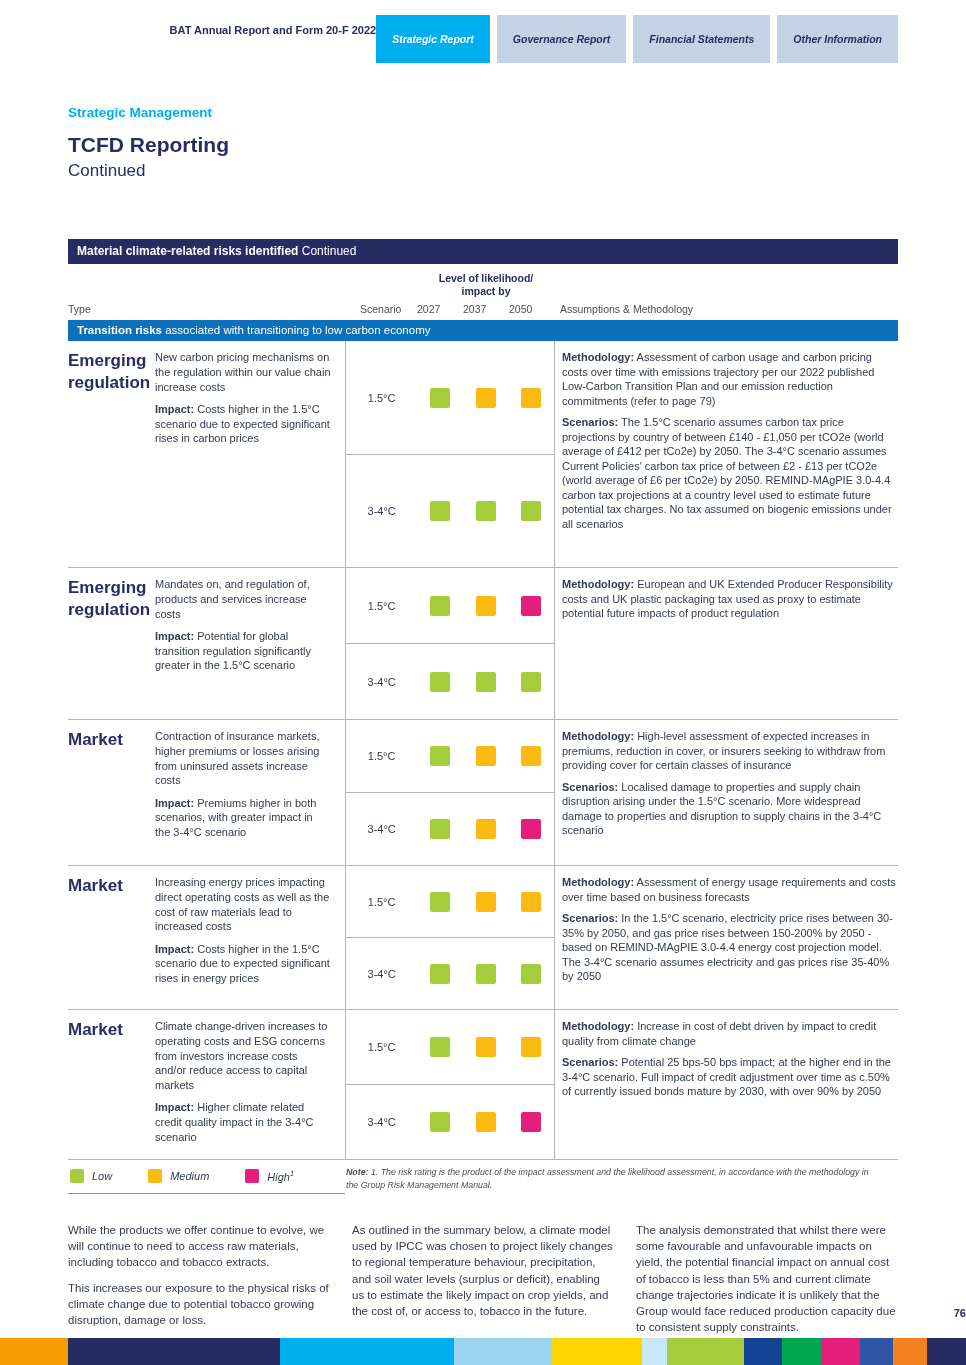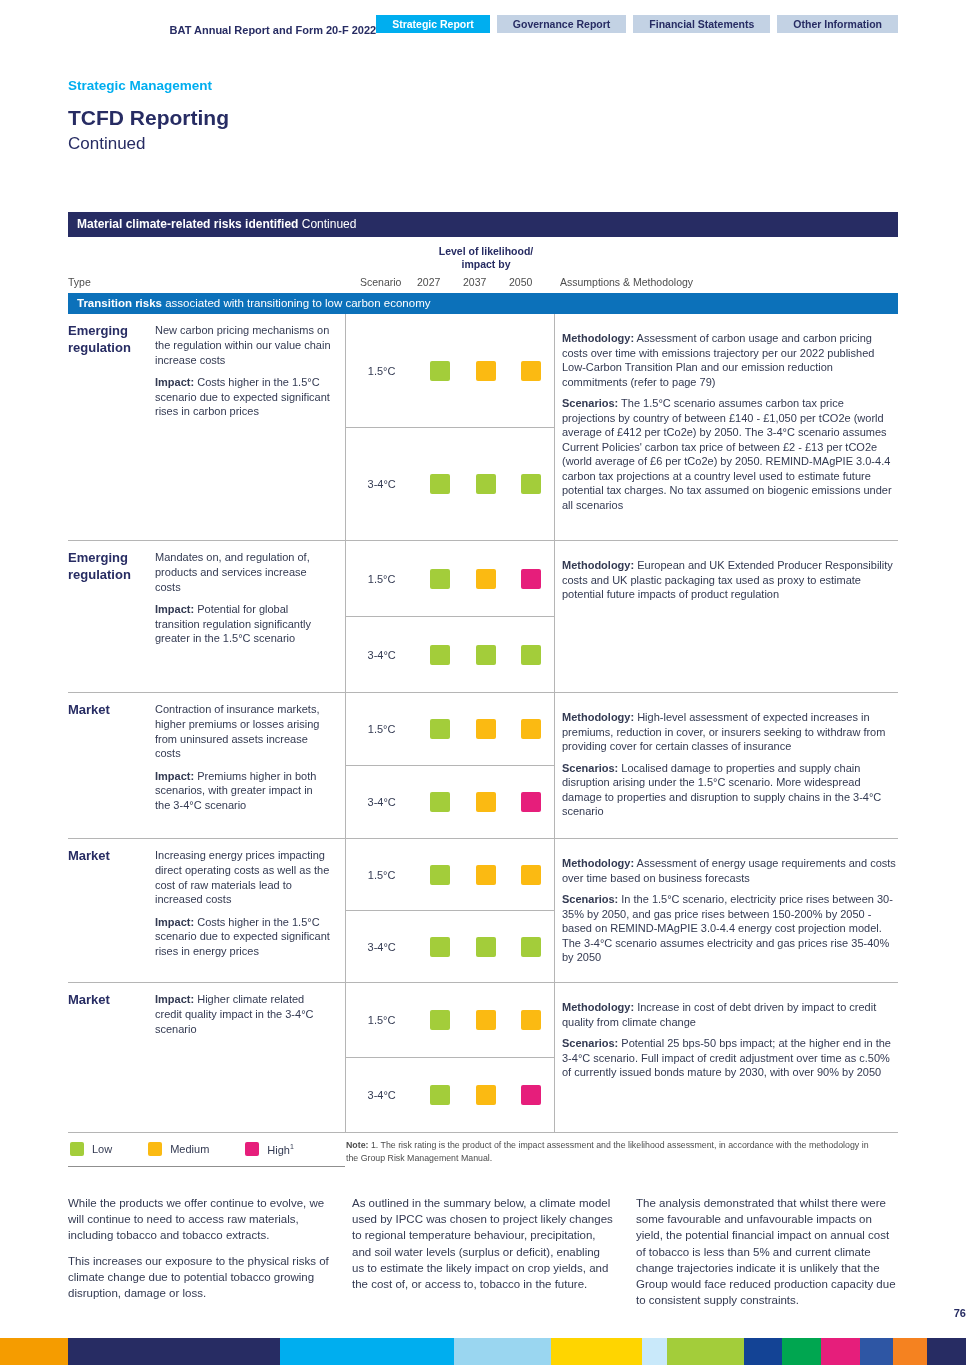--- a/index.html
+++ b/index.html
@@ -4,21 +4,21 @@
 <style>
   * { margin:0; padding:0; box-sizing:border-box; }
   html,body { background:#e9e9e9; }
   body { font-family:"Liberation Sans", sans-serif; }
   .page { position:relative; width:966px; height:1365px; background:#fff; overflow:hidden; margin:0 auto; }
 
   
   .topbar { display:flex; justify-content:flex-end; align-items:flex-start; padding:8px 68px; }
   .report-title { font-size:11px; font-weight:bold; color:#272c63; padding-top:16px; }
   .tabs { display:flex; gap:7px; padding-top:7px; }
-  .tab { height:18px; display:flex; align-items:center; padding:0 16px; font-size:10.5px; font-weight:bold; color:#272c63; background:#c3d2e4; white-space:nowrap; cursor:pointer; }
+  .tab { height:48px; display:flex; align-items:center; padding:0 16px; font-size:10.5px; font-weight:bold; color:#272c63; background:#c3d2e4; white-space:nowrap; cursor:pointer;font-style:italic; }
   .tab.active { background:#00aeef; color:#fff; }
 
   
   .section-label { margin:34px 68px 0; color:#00aeef; font-weight:bold; font-size:13.5px; }
   .page-title { margin:13px 68px 0; color:#272c63; font-size:21px; font-weight:bold; }
   .page-subtitle { margin:4px 68px 0; color:#272c63; font-size:17px; font-weight:normal; }
 
   
   .risk-table { margin:58px 68px 0; }
   .table-title-bar { background:#272c63; color:#fff; font-size:12px; padding:5px 9px 6px; }
@@ -30,40 +30,40 @@
   .years-row { display:flex; margin-top:5px; }
   .scen-col-label { width:72px; font-size:10.5px; color:#4d4d4d; padding-left:15px; }
   .years-row .yslot { width:46px; text-align:left; font-size:10.5px; color:#4d4d4d; }
   .assum-head { padding-left:5px;margin-top:12px; }
 
   .section-bar { background:#0c71ba; color:#fff; font-size:11.5px; padding:4px 9px 5px; }
   .section-bar strong { font-weight:bold; }
 
   .risk-row { display:grid; grid-template-columns:82px 195px 210px 1fr; border-top:1px solid #b5b5b5; }
   .risk-row.first { border-top:none; }
-  .type-cell { font-weight:bold; color:#272c63; font-size:13px; padding:9px 4px 8px 0; line-height:1.3; }
+  .type-cell { font-weight:bold; color:#272c63; font-size:17px; padding:9px 4px 8px 0; line-height:1.3; }
   .desc-cell { font-size:11px; color:#333a52; padding:9px 14px 10px 5px; line-height:1.33; }
   .desc-cell p + p { margin-top:8px; }
   .desc-cell strong, .assum-cell strong { font-weight:bold; }
 
   .scen-cell { border-left:1px solid #b5b5b5; border-right:1px solid #b5b5b5; display:flex; flex-direction:column; }
   .scen-sub { flex:1; display:flex; align-items:center; }
   .scen-sub.top { border-bottom:1px solid #b5b5b5; }
   .scen-label { width:72px; text-align:center; font-size:11px; color:#333a52; }
   .slot { width:46px; display:flex; justify-content:center; }
   .sq { width:20px; height:20px; border-radius:2px; display:inline-block; background:#ccc; }
   .sq[data-rating="low"] { background:#a3cd3a; }
   .sq[data-rating="medium"] { background:#fbba12; }
   .sq[data-rating="high"] { background:#e61e7b; }
 
-  .assum-cell { font-size:11px; color:#333a52; padding:9px 2px 10px 7px; line-height:1.32;margin-top:8px; }
+  .assum-cell { font-size:11px; color:#333a52; padding:9px 2px 10px 7px; line-height:1.32; }
   .assum-cell p + p { margin-top:7px; }
 
   
-  .legend-row { display:flex; border-top:1px solid #b5b5b5; }
+  .legend-row { display:flex; border-top:1px solid #b5b5b5;font-style:italic; }
   .legend-box { width:277px; display:flex; align-items:center; padding:9px 0 10px 2px; border-bottom:1px solid #8f8f8f; }
   .legend-item { display:flex; align-items:center; font-size:11px; color:#333a52; }
   .legend-item + .legend-item { margin-left:36px; }
   .legend-sq { width:14px; height:14px; border-radius:2px; margin-right:8px; }
   .legend-sq.low { background:#a3cd3a; }
   .legend-sq.medium { background:#fbba12; }
   .legend-sq.high { background:#e61e7b; }
   .legend-item sup { font-size:7px; }
   .note { flex:1; padding:6px 0 0 1px; font-size:8.8px; color:#4d4d4d; line-height:1.4; max-width:530px; }
   .note strong { font-weight:bold; }
@@ -271,20 +271,21 @@
       </div>
       <div class="assum-cell">
         <p><strong>Methodology:</strong> <span>Assessment of energy usage requirements and costs over time based on business forecasts</span></p>
         <p><strong>Scenarios:</strong> <span>In the 1.5°C scenario, electricity price rises between 30-35% by 2050, and gas price rises between 150-200% by 2050 - based on REMIND-MAgPIE 3.0-4.4 energy cost projection model. The 3-4°C scenario assumes electricity and gas prices rise 35-40% by 2050</span></p>
       </div>
     </div>
 
     <div class="risk-row" style="min-height:150px">
       <div class="type-cell">Market</div>
       <div class="desc-cell">
+        <p>Climate change-driven increases to operating costs and ESG concerns from investors increase costs and/or reduce access to capital markets</p>
         <p><strong>Impact:</strong> <span>Higher climate related credit quality impact in the 3-4°C scenario</span></p>
       </div>
       <div class="scen-cell">
         <div class="scen-sub top">
           <span class="scen-label">1.5°C</span>
           <span class="slot">
               <span class="sq" data-rating="low"></span>
             </span>
           <span class="slot">
               <span class="sq" data-rating="medium"></span>

